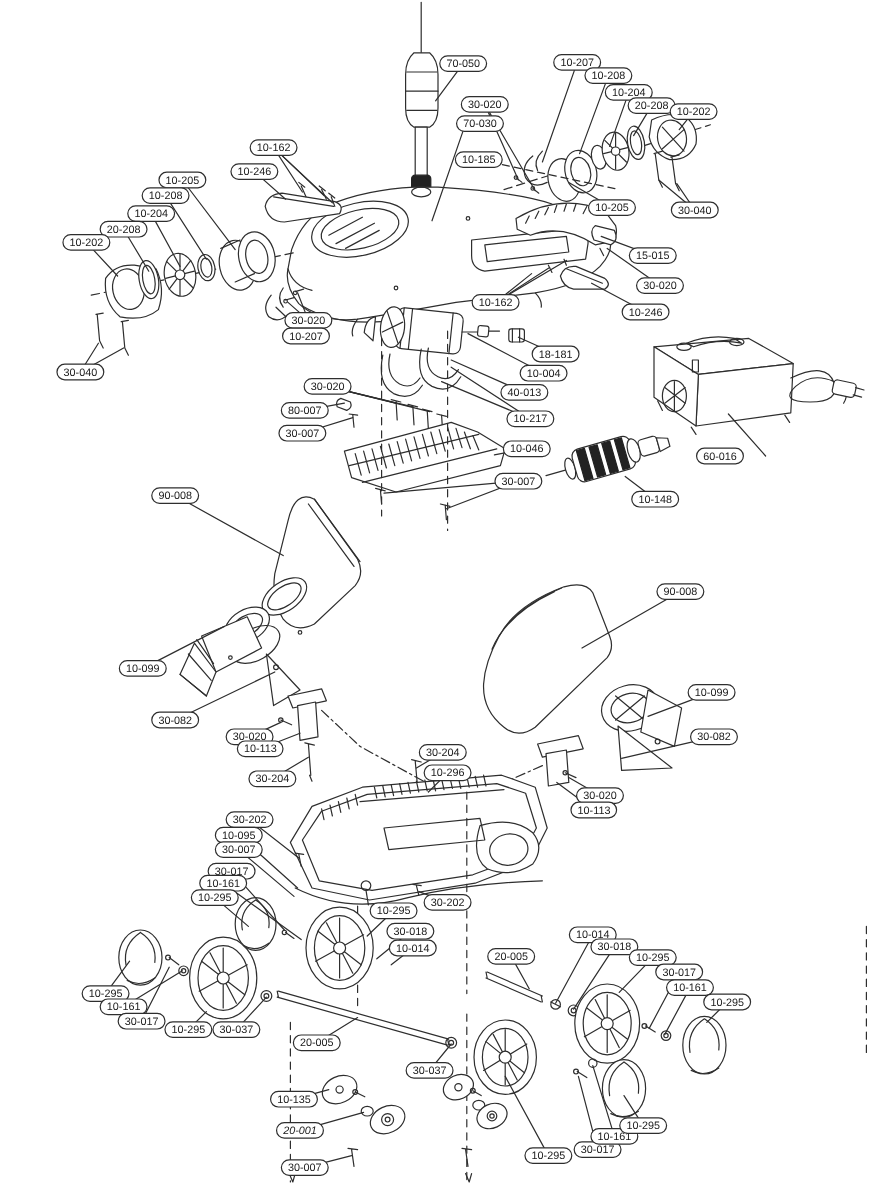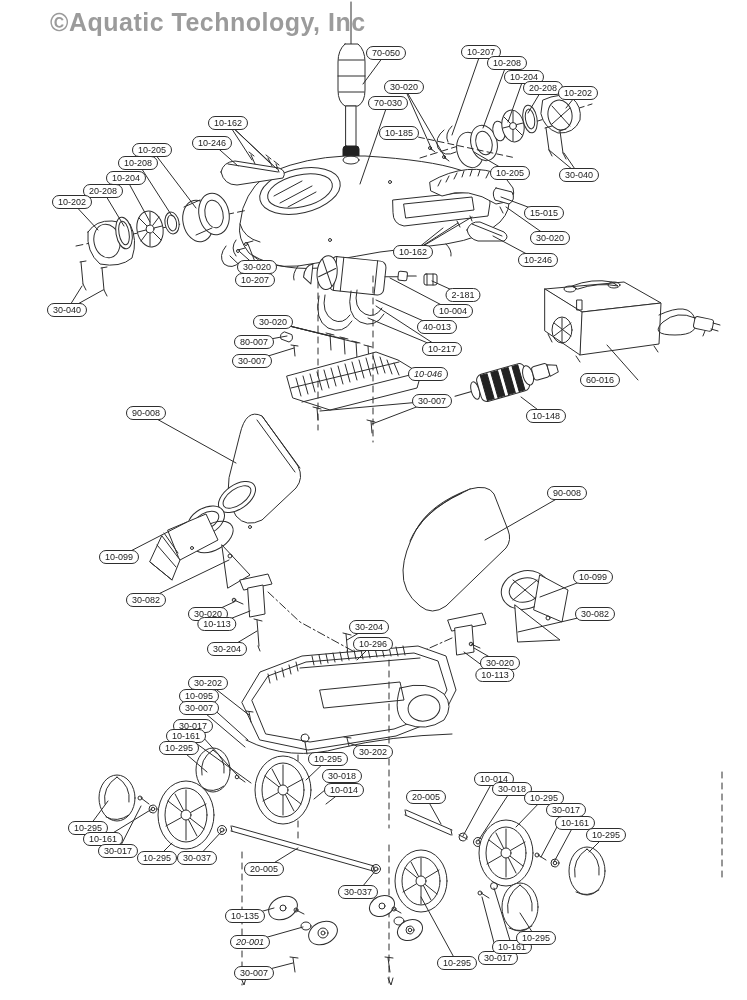--- a/index.html
+++ b/index.html
@@ -398,24 +398,23 @@
         <line x1="245" y1="916" x2="274" y2="908" stroke="#2e2e2e"></line>
         <line x1="250" y1="942" x2="303" y2="927" stroke="#2e2e2e"></line>
         <line x1="254" y1="973" x2="293" y2="963" stroke="#2e2e2e"></line>
         <line x1="457" y1="963" x2="421" y2="897" stroke="#2e2e2e"></line>
         <line x1="498" y1="958" x2="482" y2="897" stroke="#2e2e2e"></line>
         <line x1="512" y1="947" x2="494" y2="888" stroke="#2e2e2e"></line>
         <line x1="536" y1="938" x2="520" y2="913" stroke="#2e2e2e"></line>
       </g>
   </svg>
 
-  <div id="watermark">©Aquatic Technology, Inc</div>
   <div id="labels">
       <div class="lbl" style="left: 386px; top: 53px;">70-050</div>
-      <div class="lbl" style="left: 388px; top: 103px;">70-030</div>
+      <div class="lbl" style="left: 400px; top: 103px;">70-030</div>
       <div class="lbl" style="left: 399px; top: 133px;">10-185</div>
       <div class="lbl" style="left: 404px; top: 87px;">30-020</div>
       <div class="lbl" style="left: 481px; top: 52px;">10-207</div>
       <div class="lbl" style="left: 507px; top: 63px;">10-208</div>
       <div class="lbl" style="left: 524px; top: 77px;">10-204</div>
       <div class="lbl" style="left: 543px; top: 88px;">20-208</div>
       <div class="lbl" style="left: 578px; top: 93px;">10-202</div>
       <div class="lbl" style="left: 579px; top: 175px;">30-040</div>
       <div class="lbl" style="left: 510px; top: 173px;">10-205</div>
       <div class="lbl" style="left: 544px; top: 213px;">15-015</div>
@@ -425,28 +424,28 @@
       <div class="lbl" style="left: 228px; top: 123px;">10-162</div>
       <div class="lbl" style="left: 212px; top: 143px;">10-246</div>
       <div class="lbl" style="left: 152px; top: 150px;">10-205</div>
       <div class="lbl" style="left: 138px; top: 163px;">10-208</div>
       <div class="lbl" style="left: 126px; top: 178px;">10-204</div>
       <div class="lbl" style="left: 103px; top: 191px;">20-208</div>
       <div class="lbl" style="left: 72px; top: 202px;">10-202</div>
       <div class="lbl" style="left: 67px; top: 310px;">30-040</div>
       <div class="lbl" style="left: 257px; top: 267px;">30-020</div>
       <div class="lbl" style="left: 255px; top: 280px;">10-207</div>
-      <div class="lbl" style="left: 463px; top: 295px;">2-181</div>
+      <div class="lbl" style="left: 463px; top: 295px;">18-181</div>
       <div class="lbl" style="left: 453px; top: 311px;">10-004</div>
       <div class="lbl" style="left: 437px; top: 327px;">40-013</div>
       <div class="lbl" style="left: 442px; top: 349px;">10-217</div>
       <div class="lbl" style="left: 273px; top: 322px;">30-020</div>
       <div class="lbl" style="left: 254px; top: 342px;">80-007</div>
       <div class="lbl" style="left: 252px; top: 361px;">30-007</div>
-      <div class="lbl" style="left: 428px; top: 374px; font-style: italic;">10-046</div>
+      <div class="lbl" style="left: 439px; top: 374px;">10-046</div>
       <div class="lbl" style="left: 432px; top: 401px;">30-007</div>
       <div class="lbl" style="left: 546px; top: 416px;">10-148</div>
       <div class="lbl" style="left: 600px; top: 380px;">60-016</div>
       <div class="lbl" style="left: 146px; top: 413px;">90-008</div>
       <div class="lbl" style="left: 119px; top: 557px;">10-099</div>
       <div class="lbl" style="left: 146px; top: 600px;">30-082</div>
       <div class="lbl" style="left: 208px; top: 614px;">30-020</div>
       <div class="lbl" style="left: 217px; top: 624px;">10-113</div>
       <div class="lbl" style="left: 227px; top: 649px;">30-204</div>
       <div class="lbl" style="left: 567px; top: 493px;">90-008</div>

